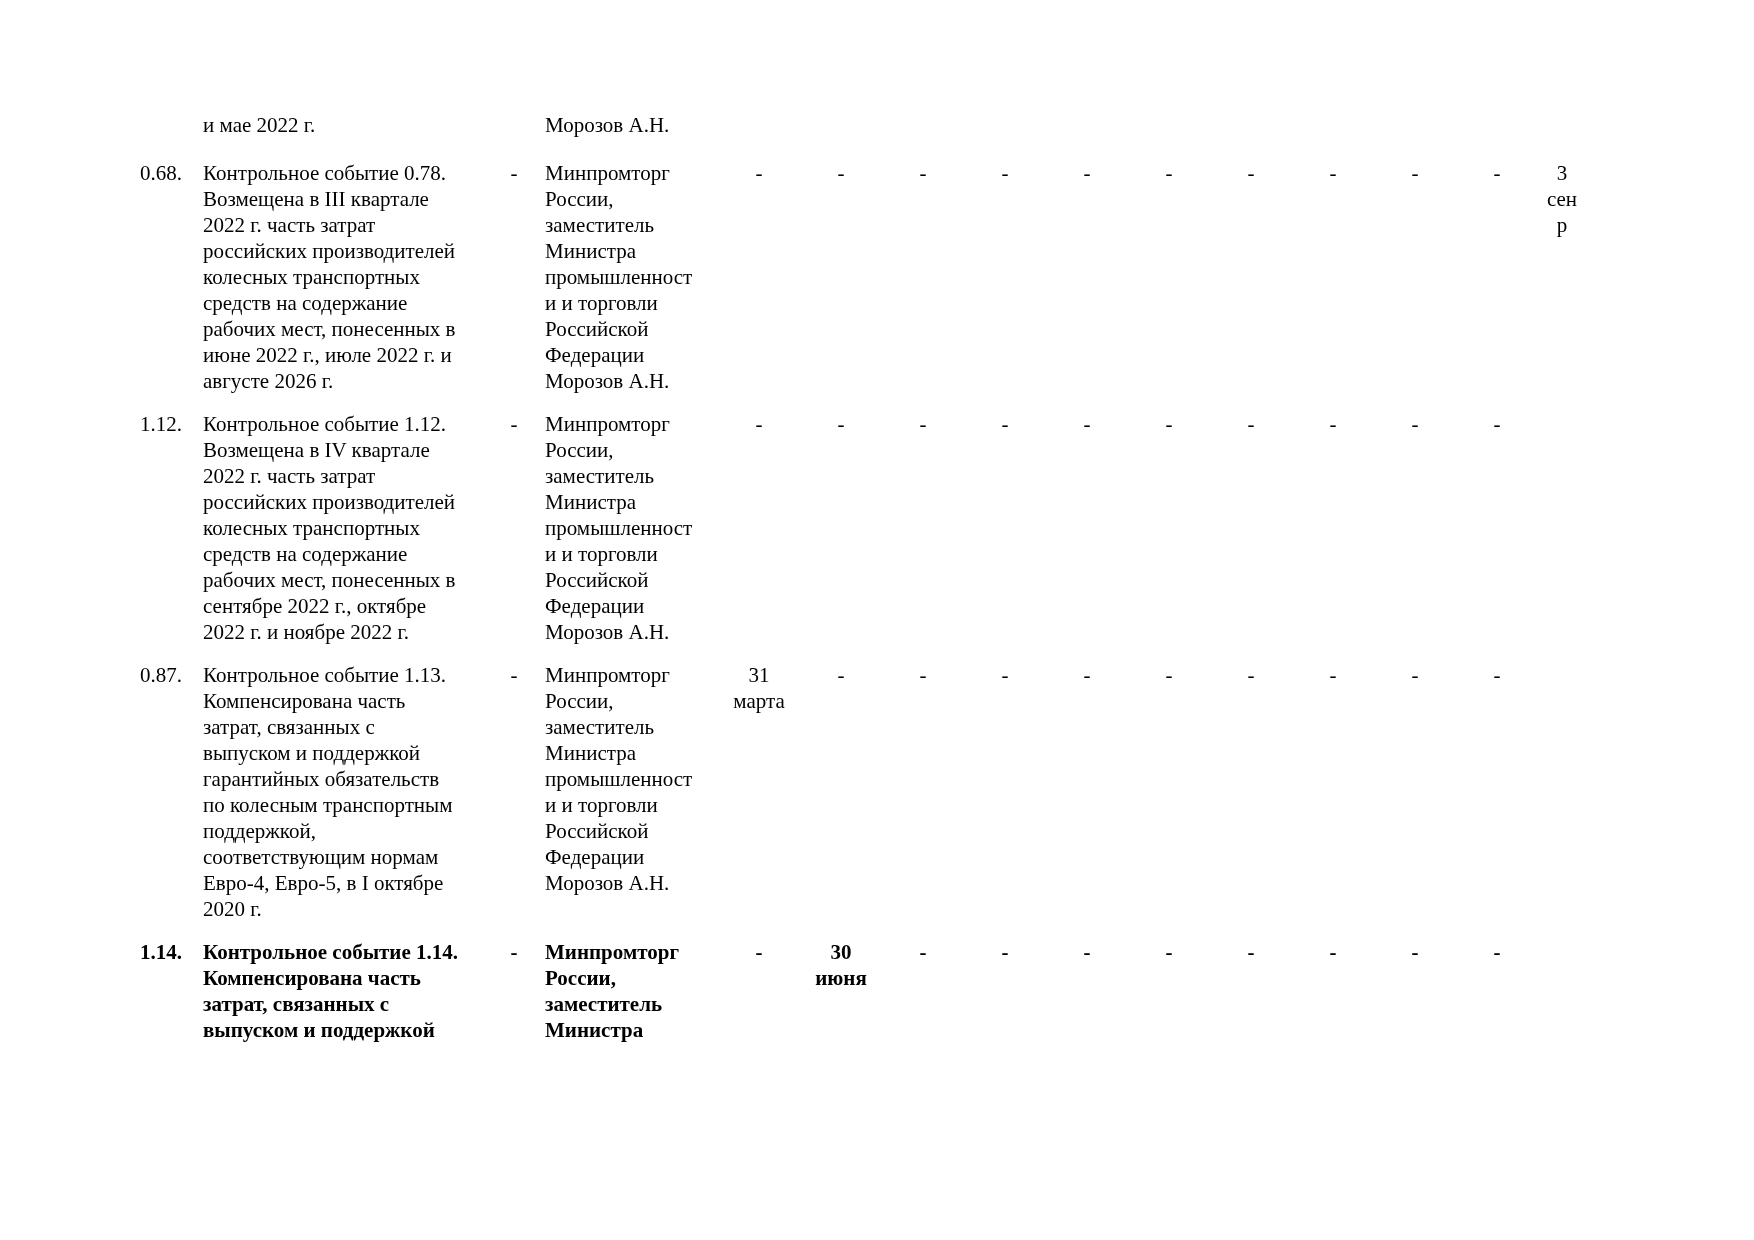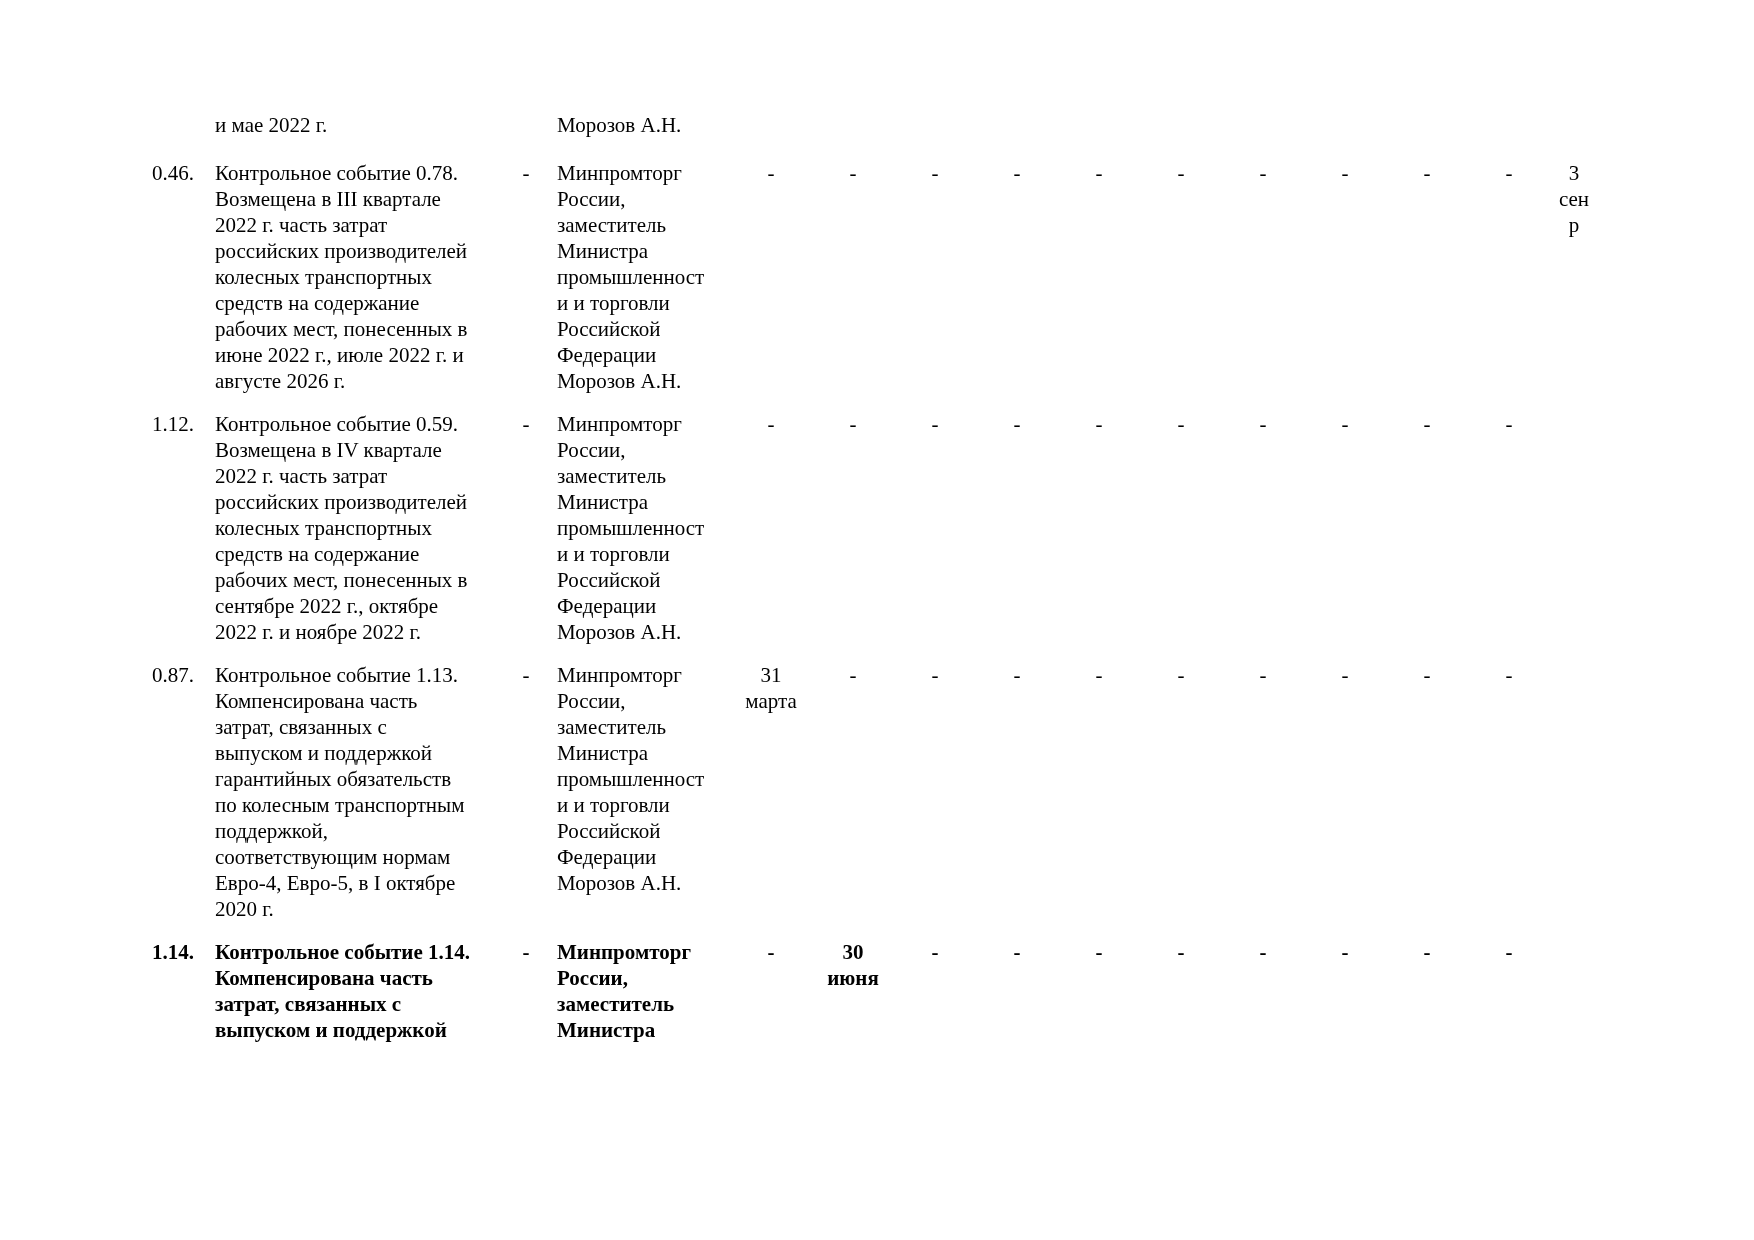--- a/index.html
+++ b/index.html
@@ -13,21 +13,20 @@
     font-family:"Liberation Serif", serif;
     font-size:21px;
     line-height:26px;
     color:#000000;
   }
   .row{
     display:grid;
     grid-template-columns:63px 280px 62px 173px repeat(10,82px) 48px;
     align-items:start;
     margin-bottom:17px;
-    margin-left:12px;
   }
   .row:first-child{margin-bottom:22px;}
   .row:last-child{margin-bottom:0;font-weight:bold;}
   .cell{min-height:1px;}
   .cell .ln{white-space:nowrap;}
   .center{text-align:center;}
   .desc .ln, .resp .ln{white-space:nowrap;}
   .tail{overflow:hidden;}
 </style>
 </head>
@@ -51,21 +50,21 @@
         <div class="cell center"></div>
         <div class="cell center"></div>
         <div class="cell center"></div>
         <div class="cell center"></div>
         <div class="cell center"></div>
         <div class="cell center"></div>
         <div class="cell center tail"></div>
       </div>
       <div class="row">
         <div class="cell num">
-          <div class="ln">0.46.</div>
+          <div class="ln">0.68.</div>
         </div>
         <div class="cell desc">
           <div class="ln">Контрольное событие 0.78.</div>
           <div class="ln">Возмещена в III квартале</div>
           <div class="ln">2022 г. часть затрат</div>
           <div class="ln">российских производителей</div>
           <div class="ln">колесных транспортных</div>
           <div class="ln">средств на содержание</div>
           <div class="ln">рабочих мест, понесенных в</div>
           <div class="ln">июне 2022 г., июле 2022 г. и</div>
@@ -119,21 +118,21 @@
           <div class="ln">3</div>
           <div class="ln">сен</div>
           <div class="ln">р</div>
         </div>
       </div>
       <div class="row">
         <div class="cell num">
           <div class="ln">1.12.</div>
         </div>
         <div class="cell desc">
-          <div class="ln">Контрольное событие 0.59.</div>
+          <div class="ln">Контрольное событие 1.12.</div>
           <div class="ln">Возмещена в IV квартале</div>
           <div class="ln">2022 г. часть затрат</div>
           <div class="ln">российских производителей</div>
           <div class="ln">колесных транспортных</div>
           <div class="ln">средств на содержание</div>
           <div class="ln">рабочих мест, понесенных в</div>
           <div class="ln">сентябре 2022 г., октябре</div>
           <div class="ln">2022 г. и ноябре 2022 г.</div>
         </div>
         <div class="cell center">

